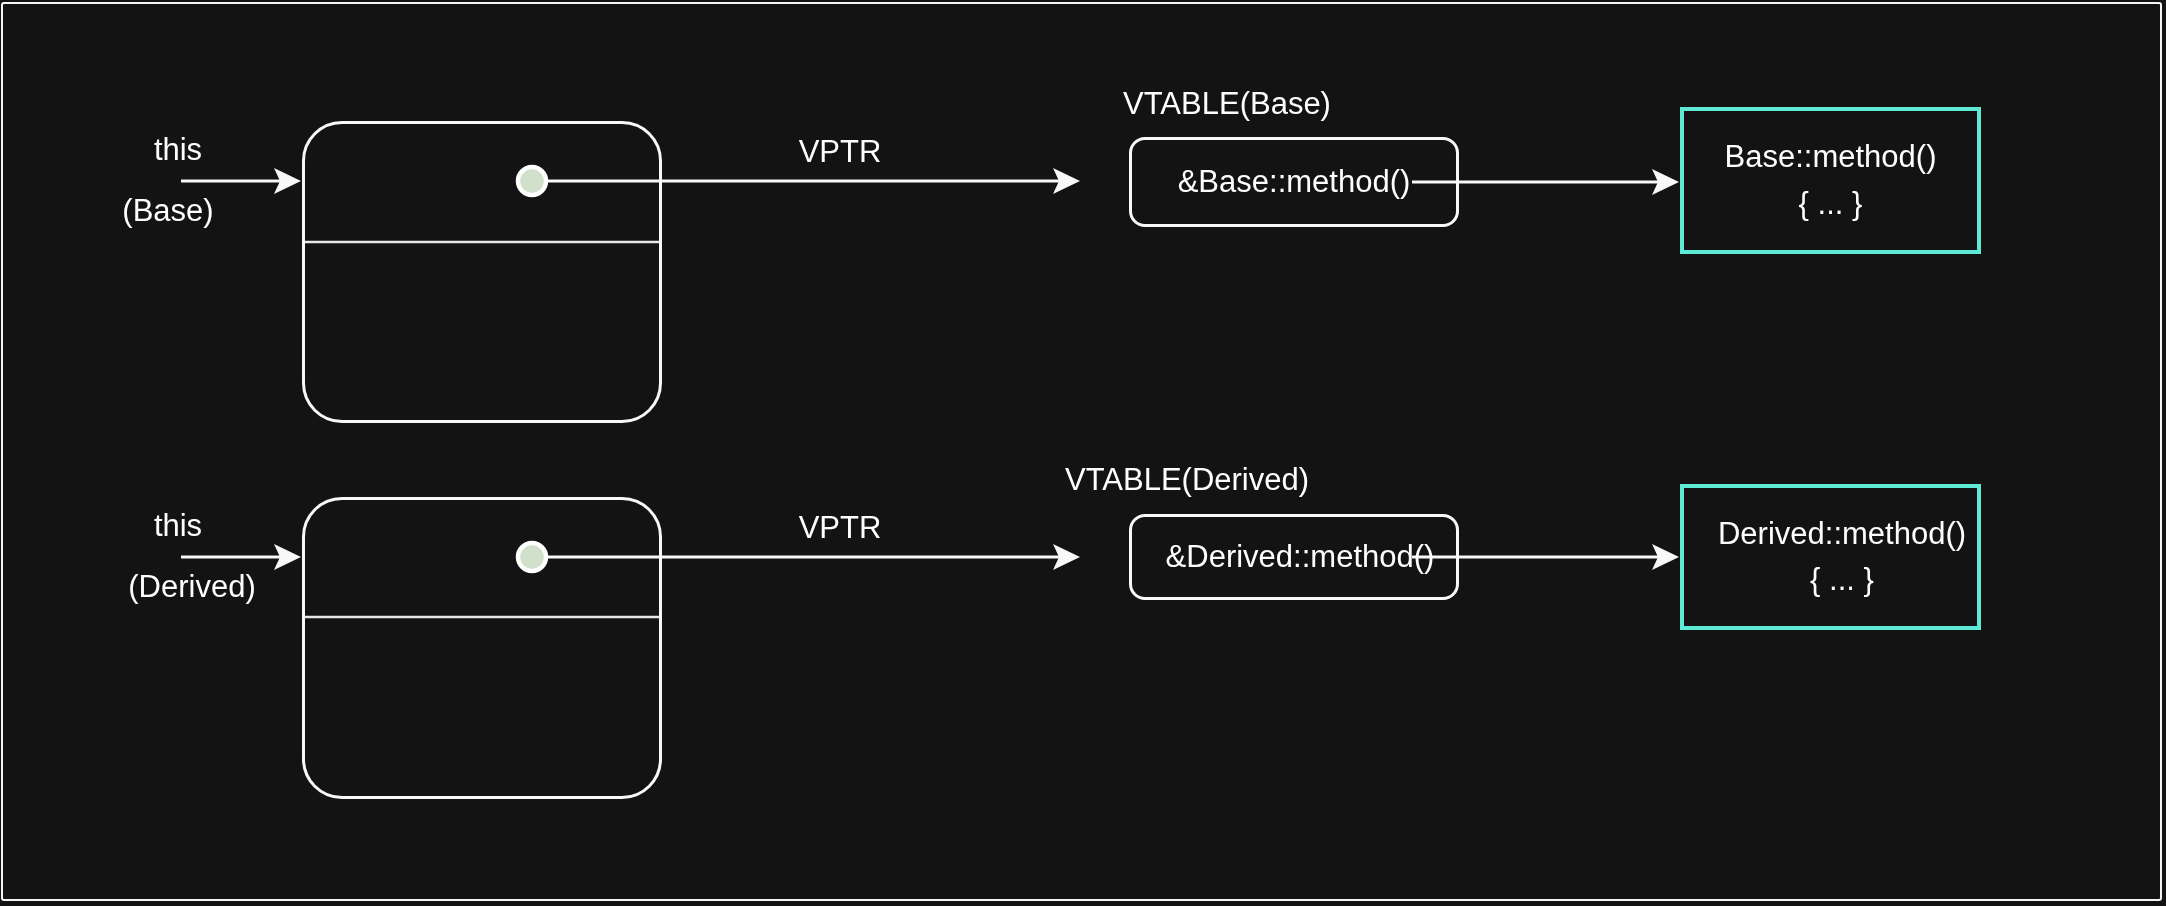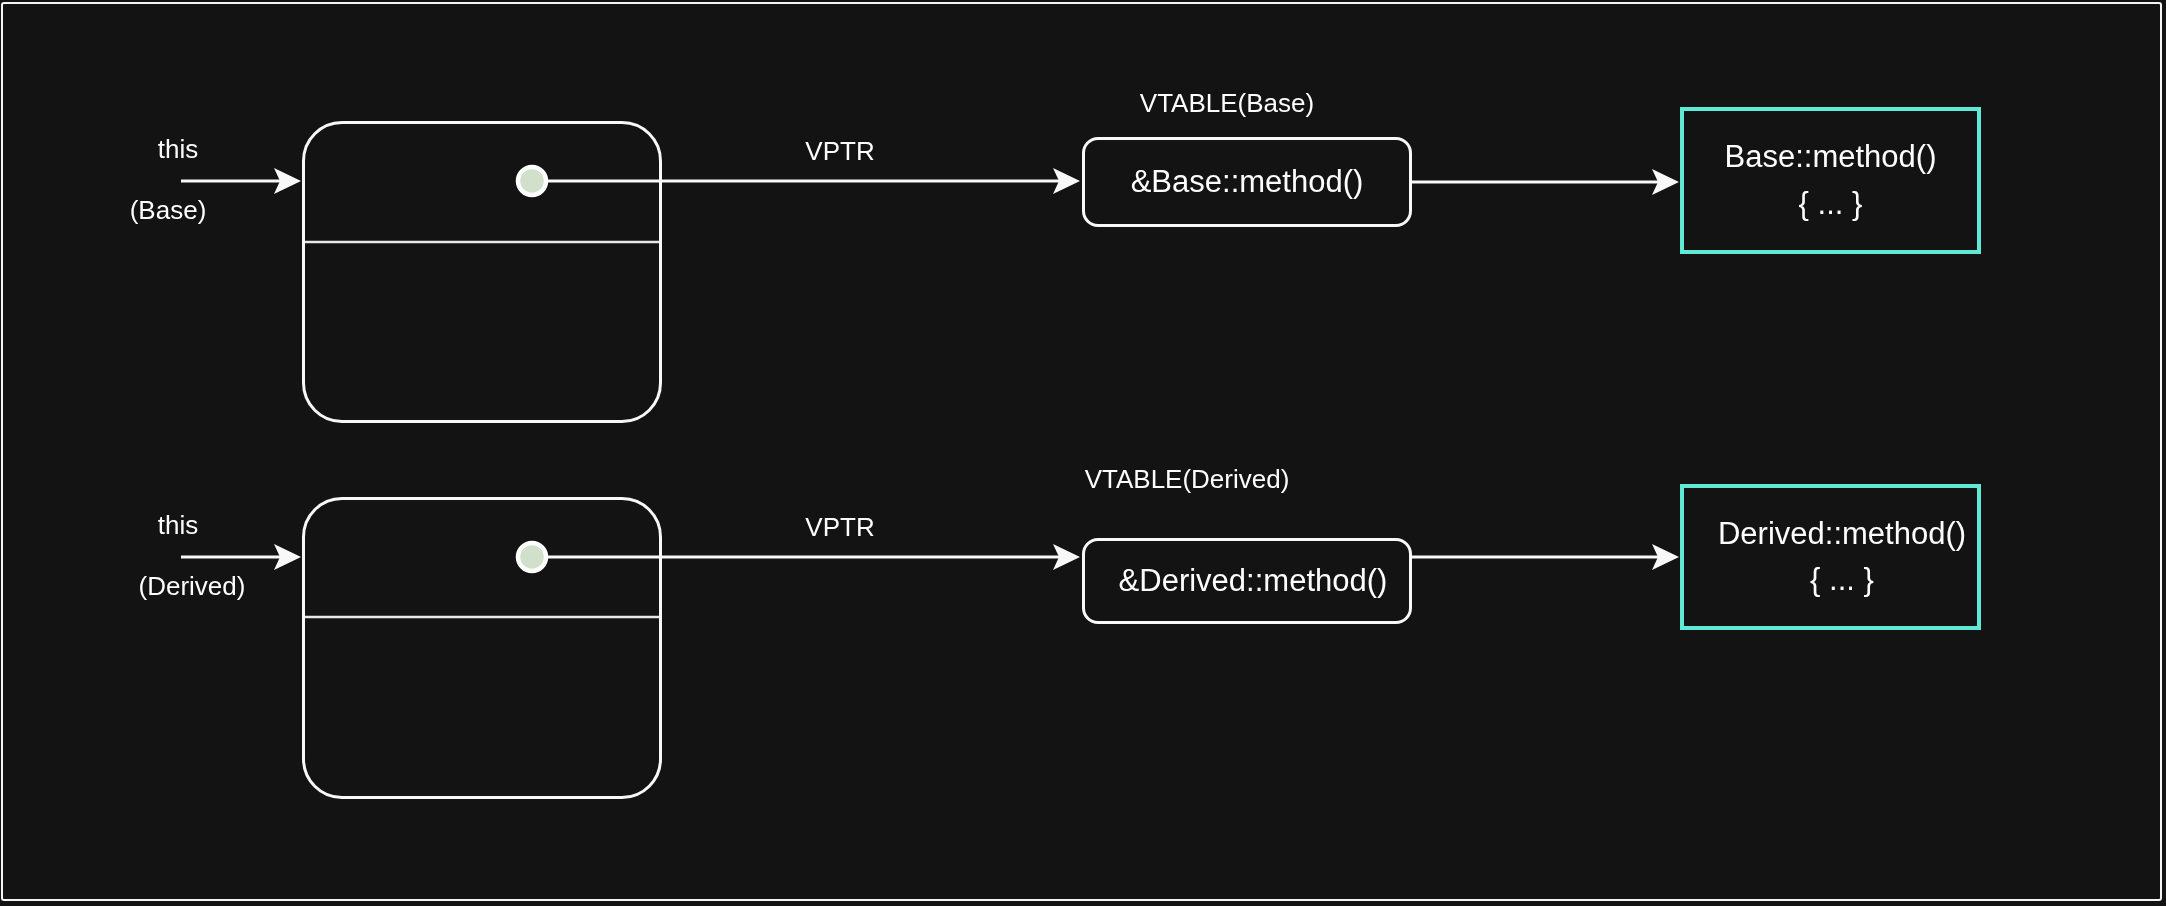--- a/index.html
+++ b/index.html
@@ -26,21 +26,21 @@
     pointer-events: none;
   }
   .wires {
     position: absolute;
     left: 0; top: 0;
   }
   .label {
     position: absolute;
     transform: translate(-50%, -50%);
     white-space: nowrap;
-    font-size: 26px;
+    font-size: 31px;
     line-height: 1.2;
     color: #fdfdfd;
     text-align: center;
   }
   .box {
     position: absolute;
     box-sizing: border-box;
     display: flex;
     align-items: center;
     justify-content: center;
@@ -51,38 +51,39 @@
   }
   .obj-box {
     border: 3px solid #f8f8f8;
     border-radius: 40px;
     background: transparent;
   }
   .vtable-box {
     border: 3px solid #f8f8f8;
     border-radius: 16px;
     background: transparent;
+    margin-left: 47px;
   }
   .method-box {
     border: 4px solid #5eead4;
     border-radius: 0;
     background: transparent;
     line-height: 1.5;
   }
   
   #obj-box-base     { left: 302px; top: 121px; width: 360px; height: 302px; }
   #vtable-box-base  { left: 1082px; top: 137px; width: 330px; height: 90px; }
   #method-box-base  { left: 1680px; top: 107px; width: 301px; height: 147px; }
   #this-label-base  { left: 178px; top: 150px; }
   #cast-label-base  { left: 168px; top: 211px; text-align: center; }
   #vptr-label-base  { left: 840px; top: 152px; }
   #vtable-title-base{ left: 1227px; top: 104px; }
   
   #obj-box-derived     { left: 302px; top: 497px; width: 360px; height: 302px; }
-  #vtable-box-derived  { left: 1082px; top: 538px; width: 330px; height: 86px; padding-left: 12px; }
+  #vtable-box-derived  { left: 1082px; top: 514px; width: 330px; height: 86px; padding-left: 12px; }
   #method-box-derived  { left: 1680px; top: 484px; width: 301px; height: 146px; padding-left: 23px; }
   #this-label-derived  { left: 178px; top: 526px; }
   #cast-label-derived  { left: 180px; top: 587px; margin-left: 12px; }
   #vptr-label-derived  { left: 840px; top: 528px; }
   #vtable-title-derived{ left: 1187px; top: 480px; }
 </style>
 </head>
 <body>
 
 <div class="canvas">

